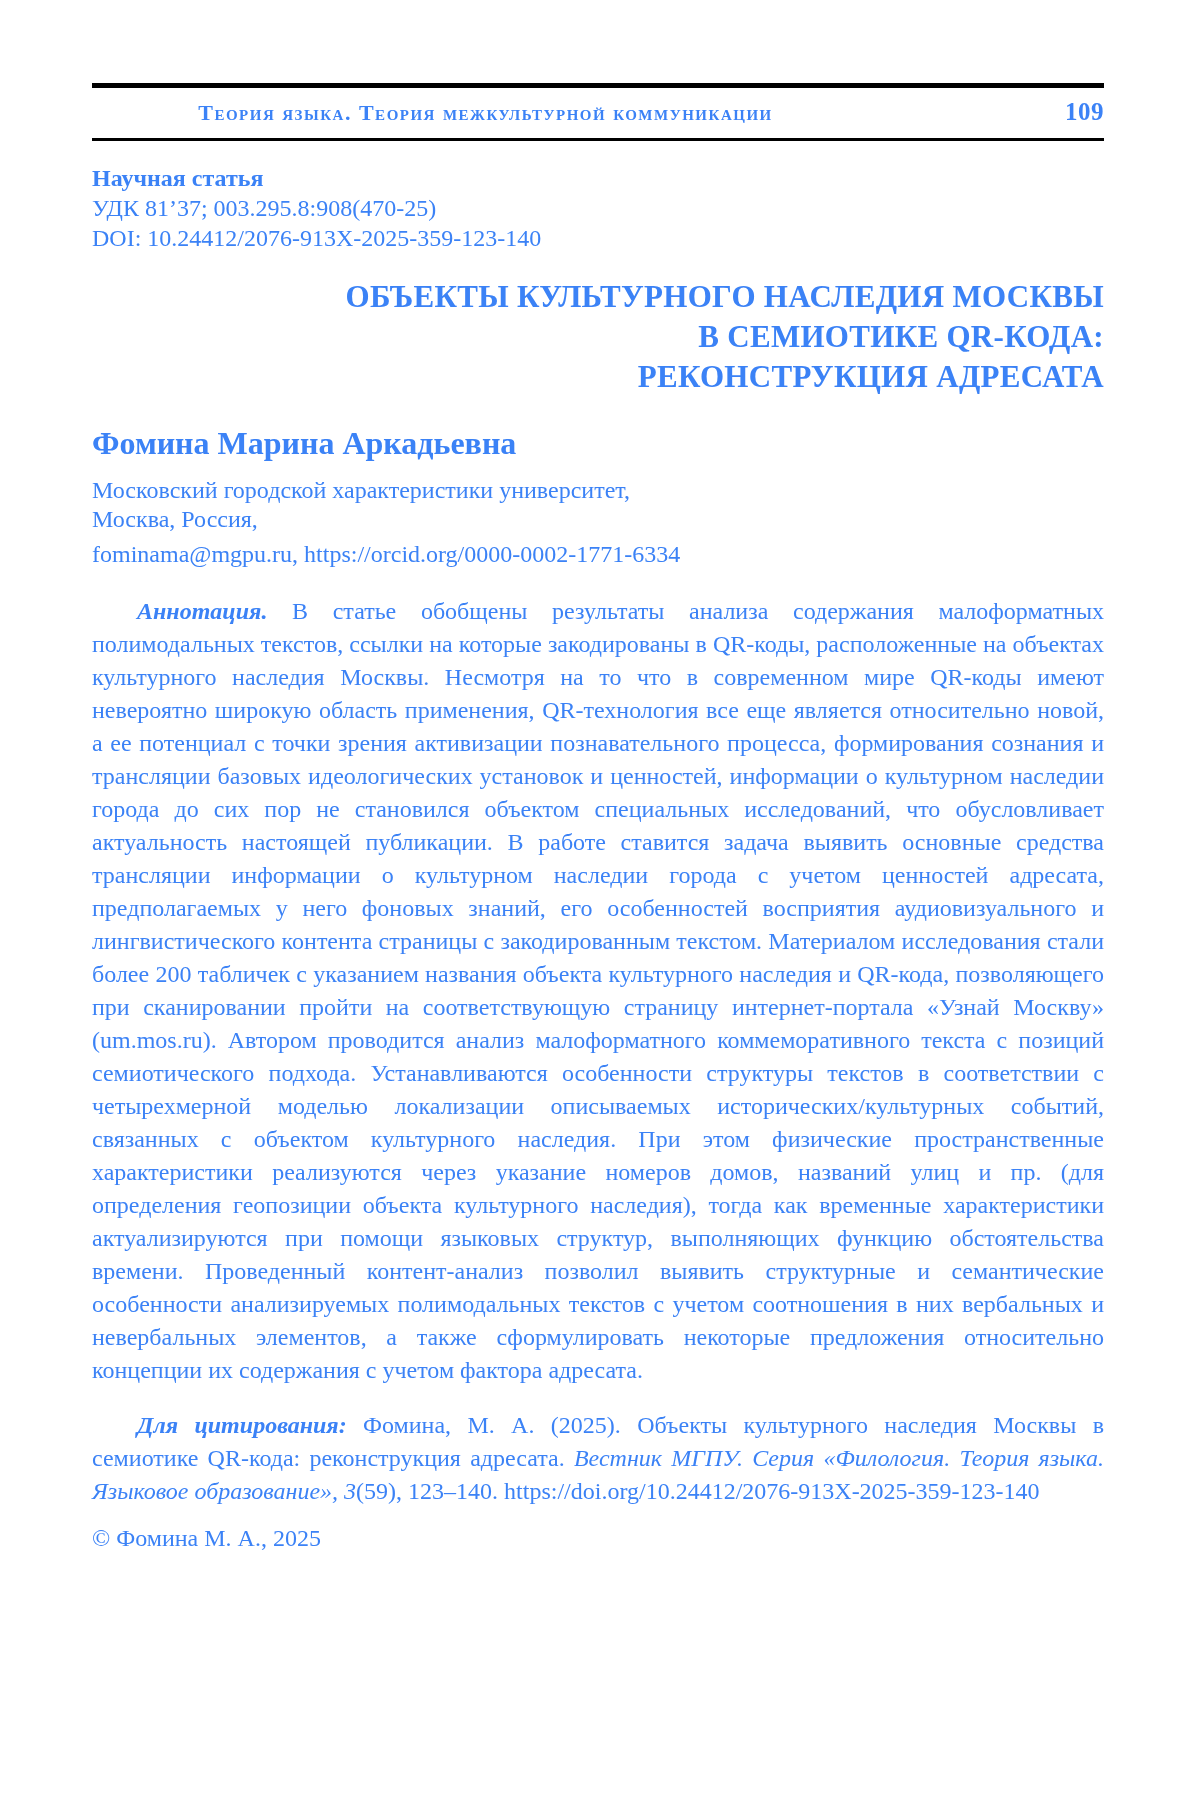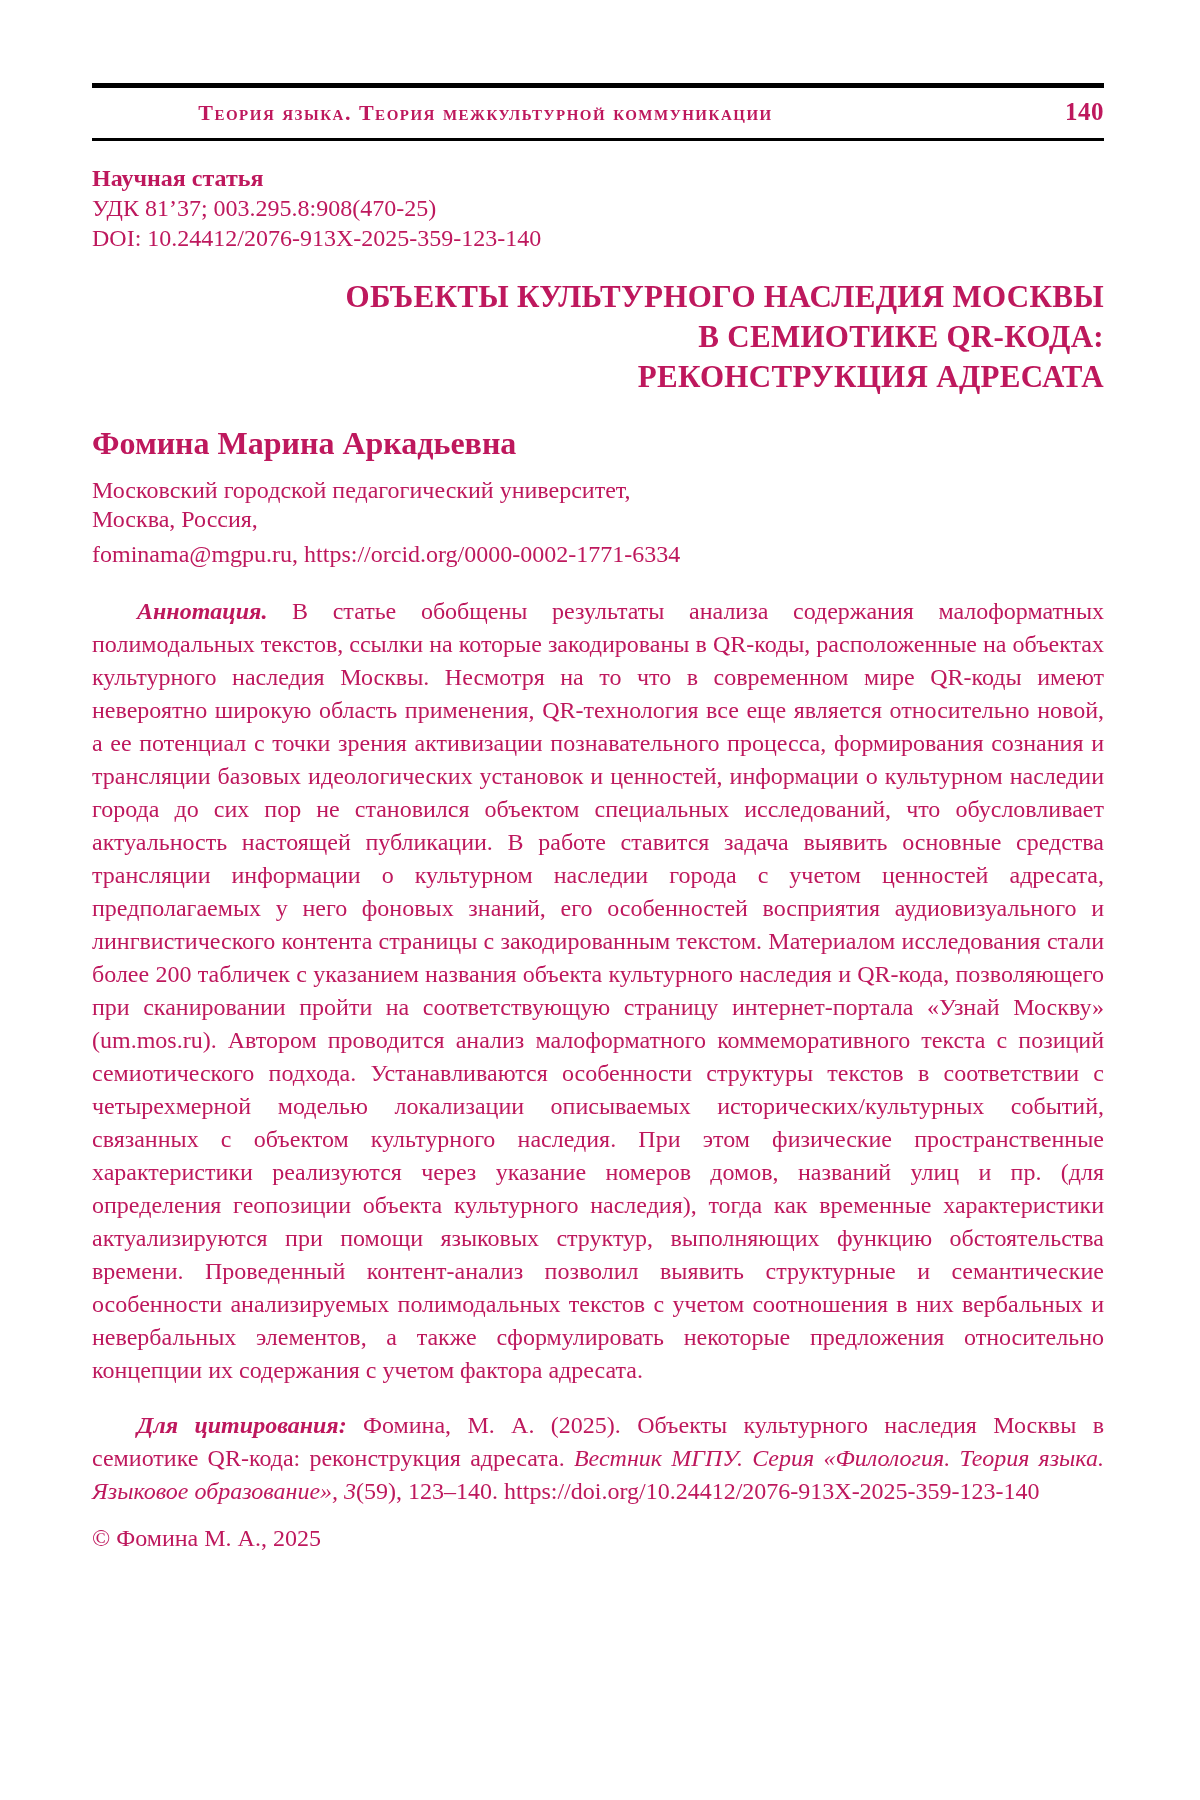--- a/index.html
+++ b/index.html
@@ -7,21 +7,21 @@
     padding: 0;
     background: #ffffff;
   }
   .page {
     position: relative;
     width: 1200px;
     height: 1800px;
     box-sizing: border-box;
     padding: 83px 96px 0 92px;
     background: #ffffff;
-    color: #be185d;
+    color: #3b82f6;
     font-family: "Liberation Serif", "DejaVu Serif", serif;
     font-size: 24px;
   }
   p { margin: 0; }
   h1 { margin: 0; }
 
   
   .head-band {
     border-top: 5px solid #000;
     border-bottom: 3px solid #000;
@@ -83,39 +83,39 @@
 
   .copyright { margin-top: 15px; line-height: 30px; }
 </style>
 </head>
 <body>
 
 <div class="page">
 
   <div class="head-band">
     <div class="rh-text">Теория языка. Теория межкультурной коммуникации</div>
-    <div class="rh-num">140</div>
+    <div class="rh-num">109</div>
   </div>
 
   <div class="meta">
     <div class="meta-type">Научная статья</div>
     <div>УДК 81’37; 003.295.8:908(470-25)</div>
     <div>DOI: 10.24412/2076-913X-2025-359-123-140</div>
   </div>
 
   <h1 class="title">
       <div>ОБЪЕКТЫ КУЛЬТУРНОГО НАСЛЕДИЯ МОСКВЫ</div>
       <div>В СЕМИОТИКЕ QR-КОДА:</div>
       <div>РЕКОНСТРУКЦИЯ АДРЕСАТА</div>
     </h1>
 
   <div class="author">Фомина Марина Аркадьевна</div>
 
   <div class="affil">
-    <div>Московский городской педагогический университет,</div>
+    <div>Московский городской характеристики университет,</div>
     <div>Москва, Россия,</div>
   </div>
 
   <div class="contact">fominama@mgpu.ru, https://orcid.org/0000-0002-1771-6334</div>
 
   <p class="para abstract"><span class="bi">Аннотация.</span> <span>В статье обобщены результаты анализа содержания малоформатных полимодальных текстов, ссылки на которые закодированы в QR-коды, расположенные на объектах культурного наследия Москвы. Несмотря на то что в современном мире QR-коды имеют невероятно широкую область применения, QR-технология все еще является относительно новой, а ее потенциал с точки зрения активизации познавательного процесса, формирования сознания и трансляции базовых идеологических установок и ценностей, информации о культурном наследии города до сих пор не становился объектом специальных исследований, что обусловливает актуальность настоящей публикации. В работе ставится задача выявить основные средства трансляции информации о культурном наследии города с учетом ценностей адресата, предполагаемых у него фоновых знаний, его особенностей восприятия аудиовизуального и лингвистического контента страницы с закодированным текстом. Материалом исследования стали более 200 табличек с указанием названия объекта культурного наследия и QR-кода, позволяющего при сканировании пройти на соответствующую страницу интернет-портала «Узнай Москву» (um.mos.ru). Автором проводится анализ малоформатного коммеморативного текста с позиций семиотического подхода. Устанавливаются особенности структуры текстов в соответствии с четырехмерной моделью локализации описываемых исторических/культурных событий, связанных с объектом культурного наследия. При этом физические пространственные характеристики реализуются через указание номеров домов, названий улиц и пр. (для определения геопозиции объекта культурного наследия), тогда как временные характеристики актуализируются при помощи языковых структур, выполняющих функцию обстоятельства времени. Проведенный контент-анализ позволил выявить структурные и семантические особенности анализируемых полимодальных текстов с учетом соотношения в них вербальных и невербальных элементов, а также сформулировать некоторые предложения относительно концепции их содержания с учетом фактора адресата.</span></p>
 
 
   <p class="para citation"><span class="bi">Для цитирования:</span> <span>Фомина, М. А. (2025). Объекты культурного наследия Москвы в семиотике QR-кода: реконструкция адресата.</span> <span class="it">Вестник МГПУ. Серия «Филология. Теория языка. Языковое образование»,</span> <span class="it">3</span><span>(59), 123–140.</span> <span>https://doi.org/10.24412/2076-913X-2025-359-123-140</span></p>
 

